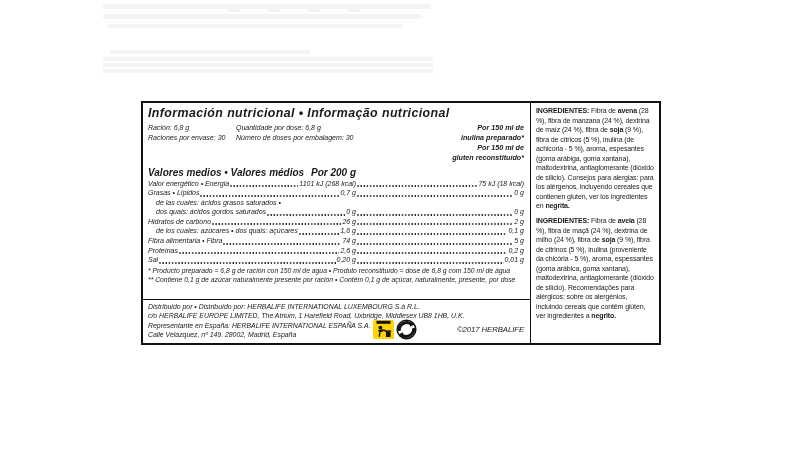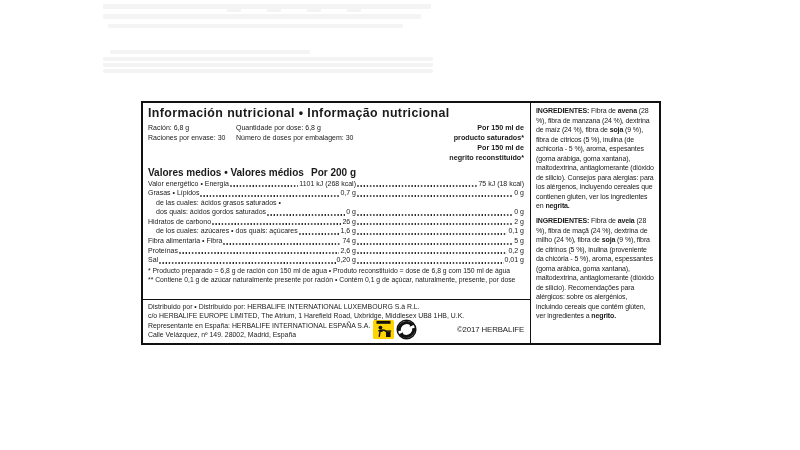--- a/index.html
+++ b/index.html
@@ -13,21 +13,21 @@
   .g-bar{position:absolute;background:#444;border-radius:1px;}
 
   
   .label-box{
     position:absolute;left:141px;top:101px;width:520px;height:244px;
     border:2px solid #111;box-sizing:border-box;background:#fff;
     display:flex;
   }
   .col-left{
     width:388px;flex:0 0 388px;border-right:1.6px solid #111;box-sizing:border-box;
-    display:flex;flex-direction:column;
+    display:flex;flex-direction:column;font-style:italic;
   }
   .col-right{flex:1;padding:3px 4px 2px 5px;box-sizing:border-box;}
 
   .title{
     font-weight:bold;font-size:12.4px;letter-spacing:0.4px;
     margin:3px 0 0 5px;white-space:nowrap;
   }
 
   .serving{position:relative;margin:3px 6px 4px 5px;height:40px;font-size:7px;}
   .s-line{display:flex;line-height:9.8px;white-space:nowrap;}
@@ -102,23 +102,23 @@
           <span class="s-c1">Ración: 6,8 g</span>
           <span>Quantidade por dose: 6,8 g</span>
         </div>
         <div class="s-line">
           <span class="s-c1">Raciones por envase: 30</span>
           <span>Número de doses por embalagem: 30</span>
         </div>
       </div>
       <div class="s-right">
         <div>Por 150 ml de</div>
-        <div>producto saturados*</div>
+        <div>inulina preparado*</div>
         <div>Por 150 ml de</div>
-        <div>negrito reconstituído*</div>
+        <div>gluten reconstituído*</div>
       </div>
     </div>
 
     <div class="thead">
       <div class="sec1">
         <span>Valores medios • Valores médios</span>
         <span class="sp"></span>
         <span>Por 200 g</span>
       </div>
       <div class="sec2"></div>

